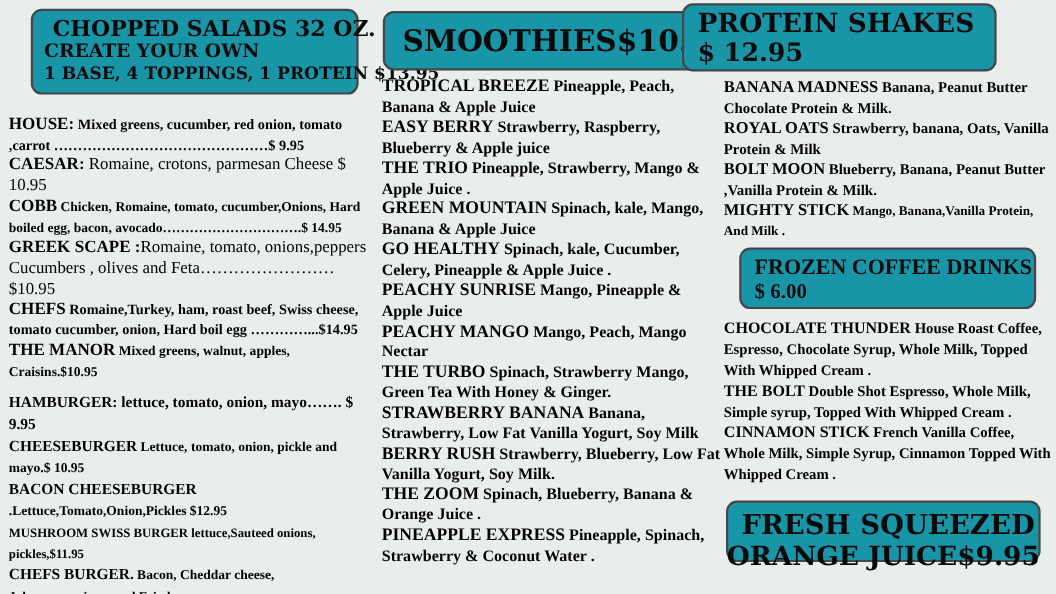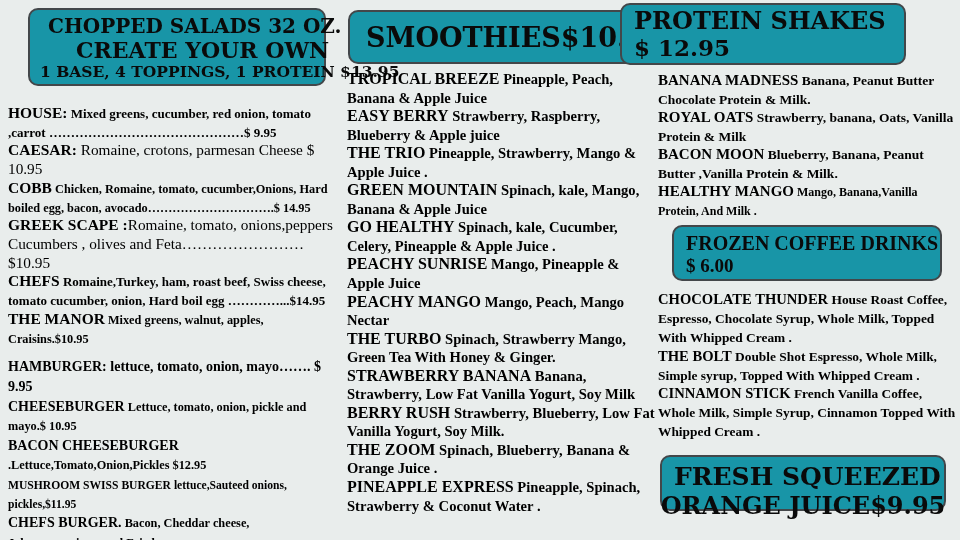--- a/index.html
+++ b/index.html
@@ -7,21 +7,21 @@
   #stage{position:relative;width:960px;height:540px;background:var(--bg,#e9edec);
          overflow:hidden;color:#000;font-family:"Liberation Serif",serif;}
   .box{position:absolute;background:var(--teal,#1895a7);border:2px solid var(--bd,#43474a);
        border-radius:10px;box-sizing:border-box;color:#0a0a0a;}
   .fat{font-family:"DejaVu Serif",serif;font-weight:bold;}
   .hline{white-space:nowrap;}
 
   
   #salads-box{left:28px;top:8px;width:298px;height:78px;padding:4px 8px 3px 10px;}
   #salads-box .l1{font-size:20px;line-height:1.2;padding-left:8px;letter-spacing:0px;}
-  #salads-box .l2{font-size:22px;line-height:1.1;margin-left:36px;}
+  #salads-box .l2{font-size:17px;line-height:1.1;}
   #salads-box .l3{font-size:15.5px;line-height:1.25;}
   #salads-list{position:absolute;left:8px;top:104px;width:326px;line-height:1.17;}
   .s-item{font-weight:bold;}
   .s-item .nm{font-size:15.5px;}
   .s-item .ds{font-size:13px;}
   .s-item.plain .ds{font-weight:normal;font-size:15.3px;}
   .s-item.sm .ds{font-size:12.3px;}
 
   #burger-box{left:84px;top:310px;width:126px;height:37px;display:flex;align-items:center;
               justify-content:center;font-size:25px;font-weight:bold;}
@@ -164,24 +164,24 @@
 
   <div id="shakes-list">
 
   <div class="p-item">
         <span class="nm">BANANA MADNESS</span><span class="ds"> Banana, Peanut Butter Chocolate Protein &amp; Milk.</span>
       </div>
       <div class="p-item">
         <span class="nm">ROYAL OATS</span><span class="ds"> Strawberry, banana, Oats, Vanilla Protein &amp; Milk</span>
       </div>
       <div class="p-item">
-        <span class="nm">BACON MOON</span><span class="ds"> Blueberry, Banana, Peanut Butter ,Vanilla Protein &amp; Milk.</span>
+        <span class="nm">BOLT MOON</span><span class="ds"> Blueberry, Banana, Peanut Butter ,Vanilla Protein &amp; Milk.</span>
       </div>
       <div class="p-item tiny">
-        <span class="nm">HEALTHY MANGO</span><span class="ds"> Mango, Banana,Vanilla Protein, And Milk .</span>
+        <span class="nm">MIGHTY STICK</span><span class="ds"> Mango, Banana,Vanilla Protein, And Milk .</span>
       </div>
     </div>
 
   <div class="box" id="coffee-box">
     <div class="l1 hline">FROZEN COFFEE DRINKS</div>
     <div class="l2 hline">$ 6.00</div>
   </div>
 
   <div id="coffee-list">
 

